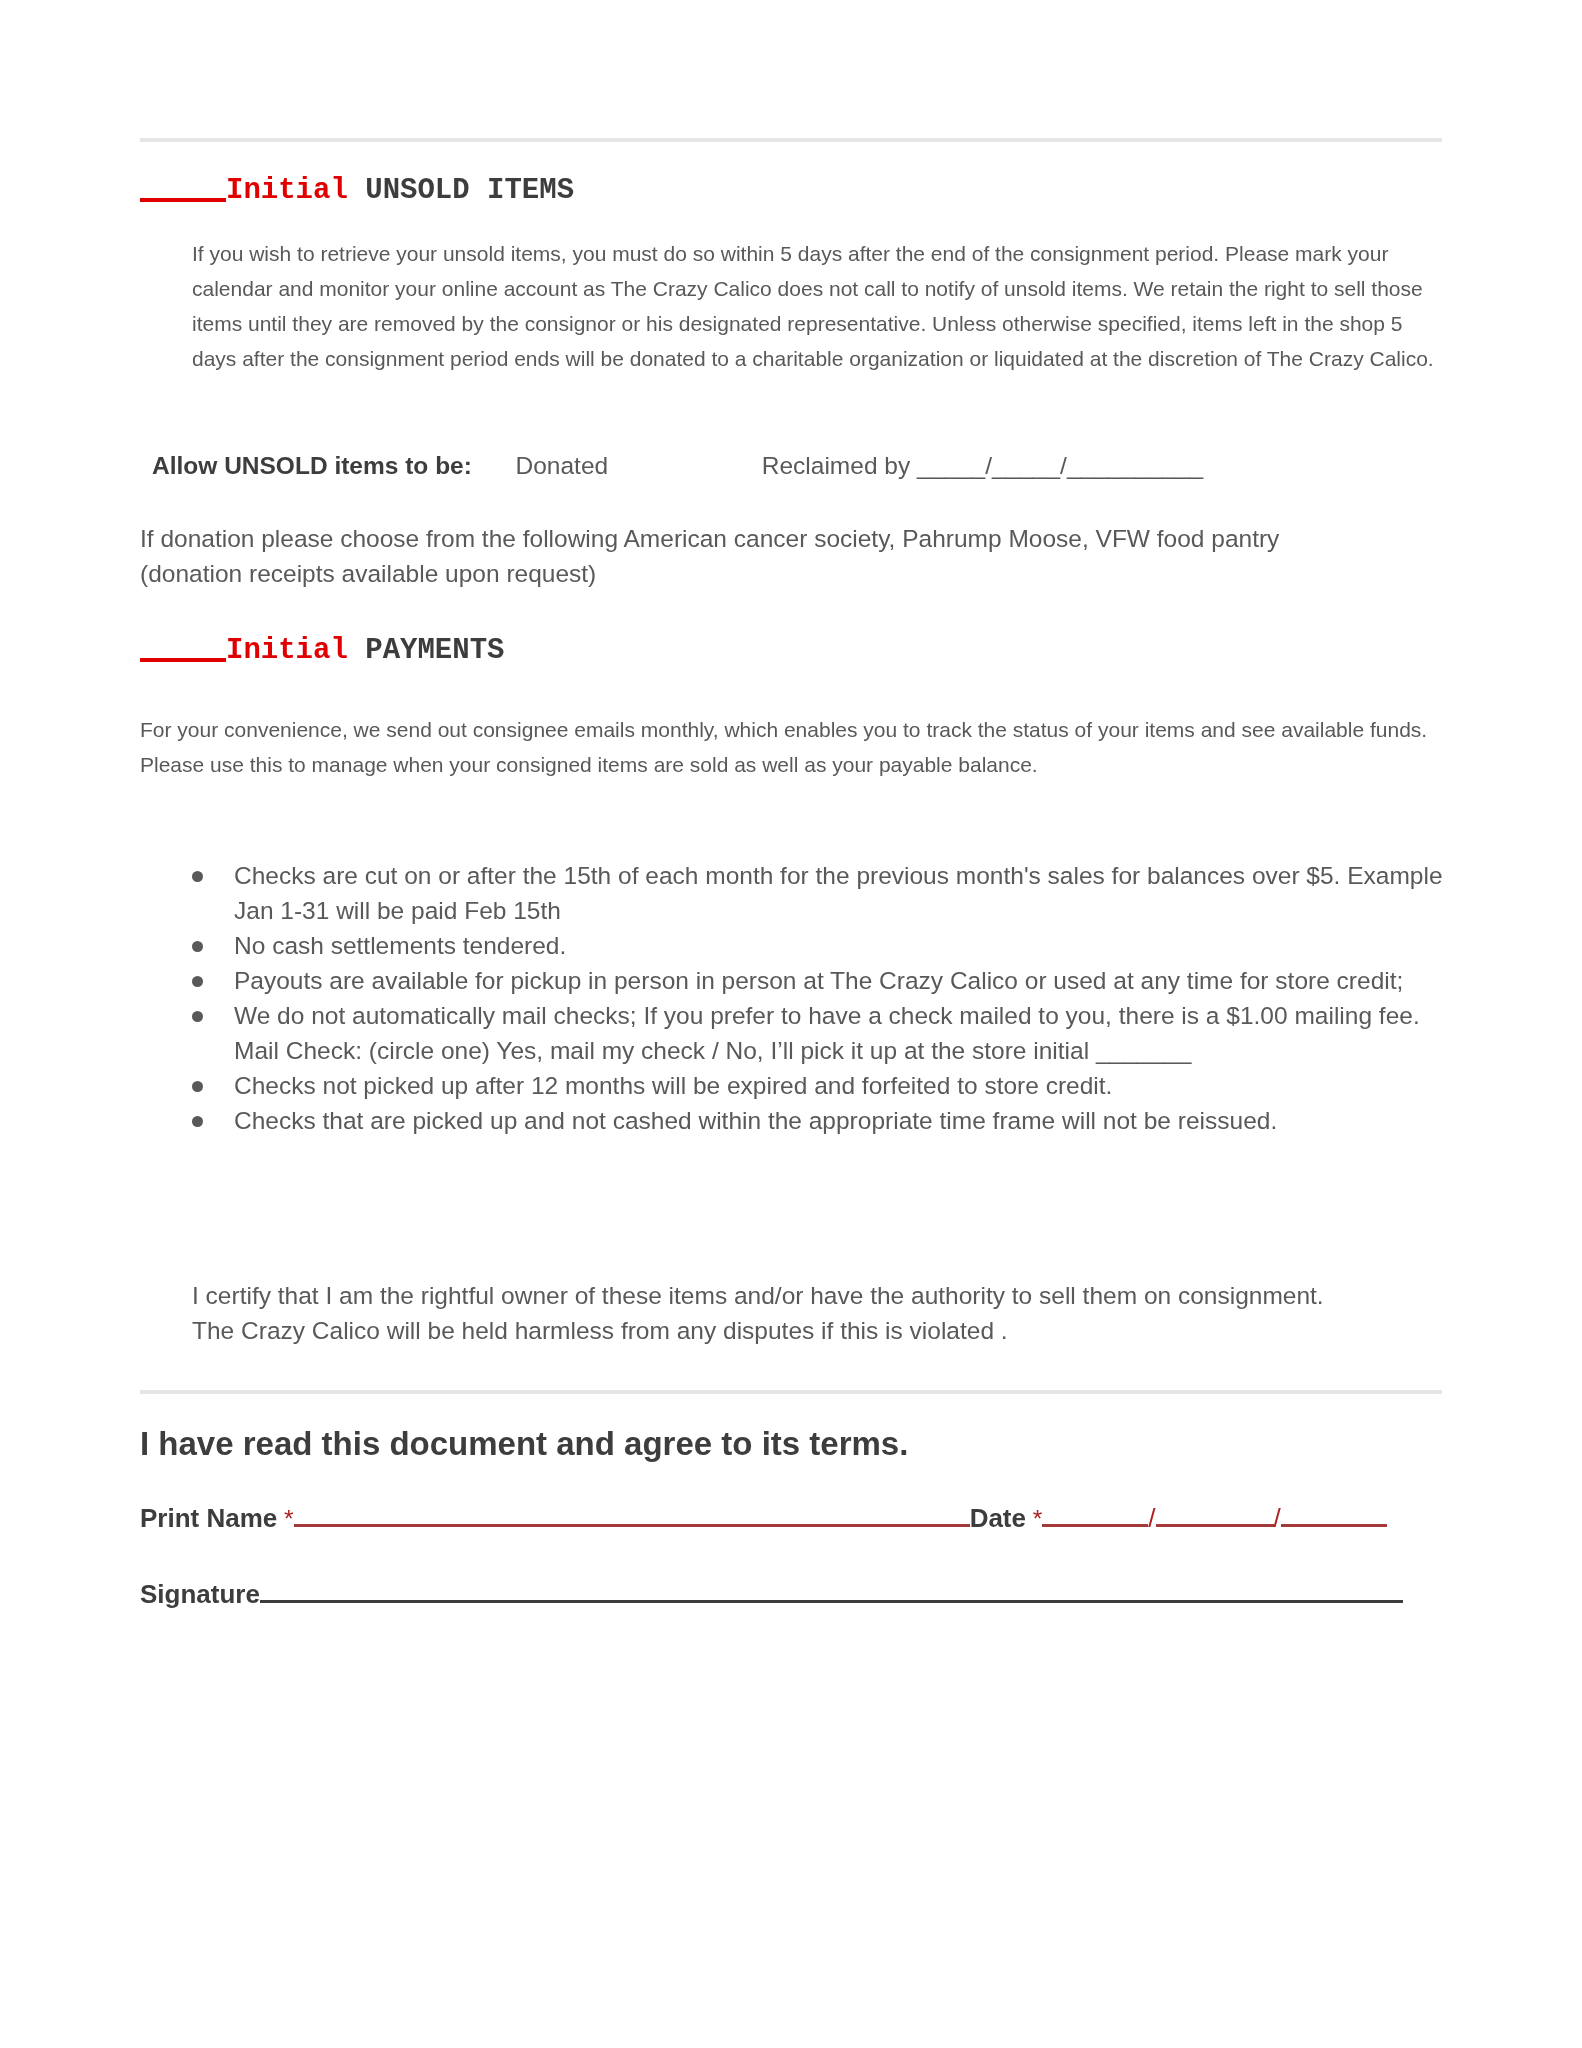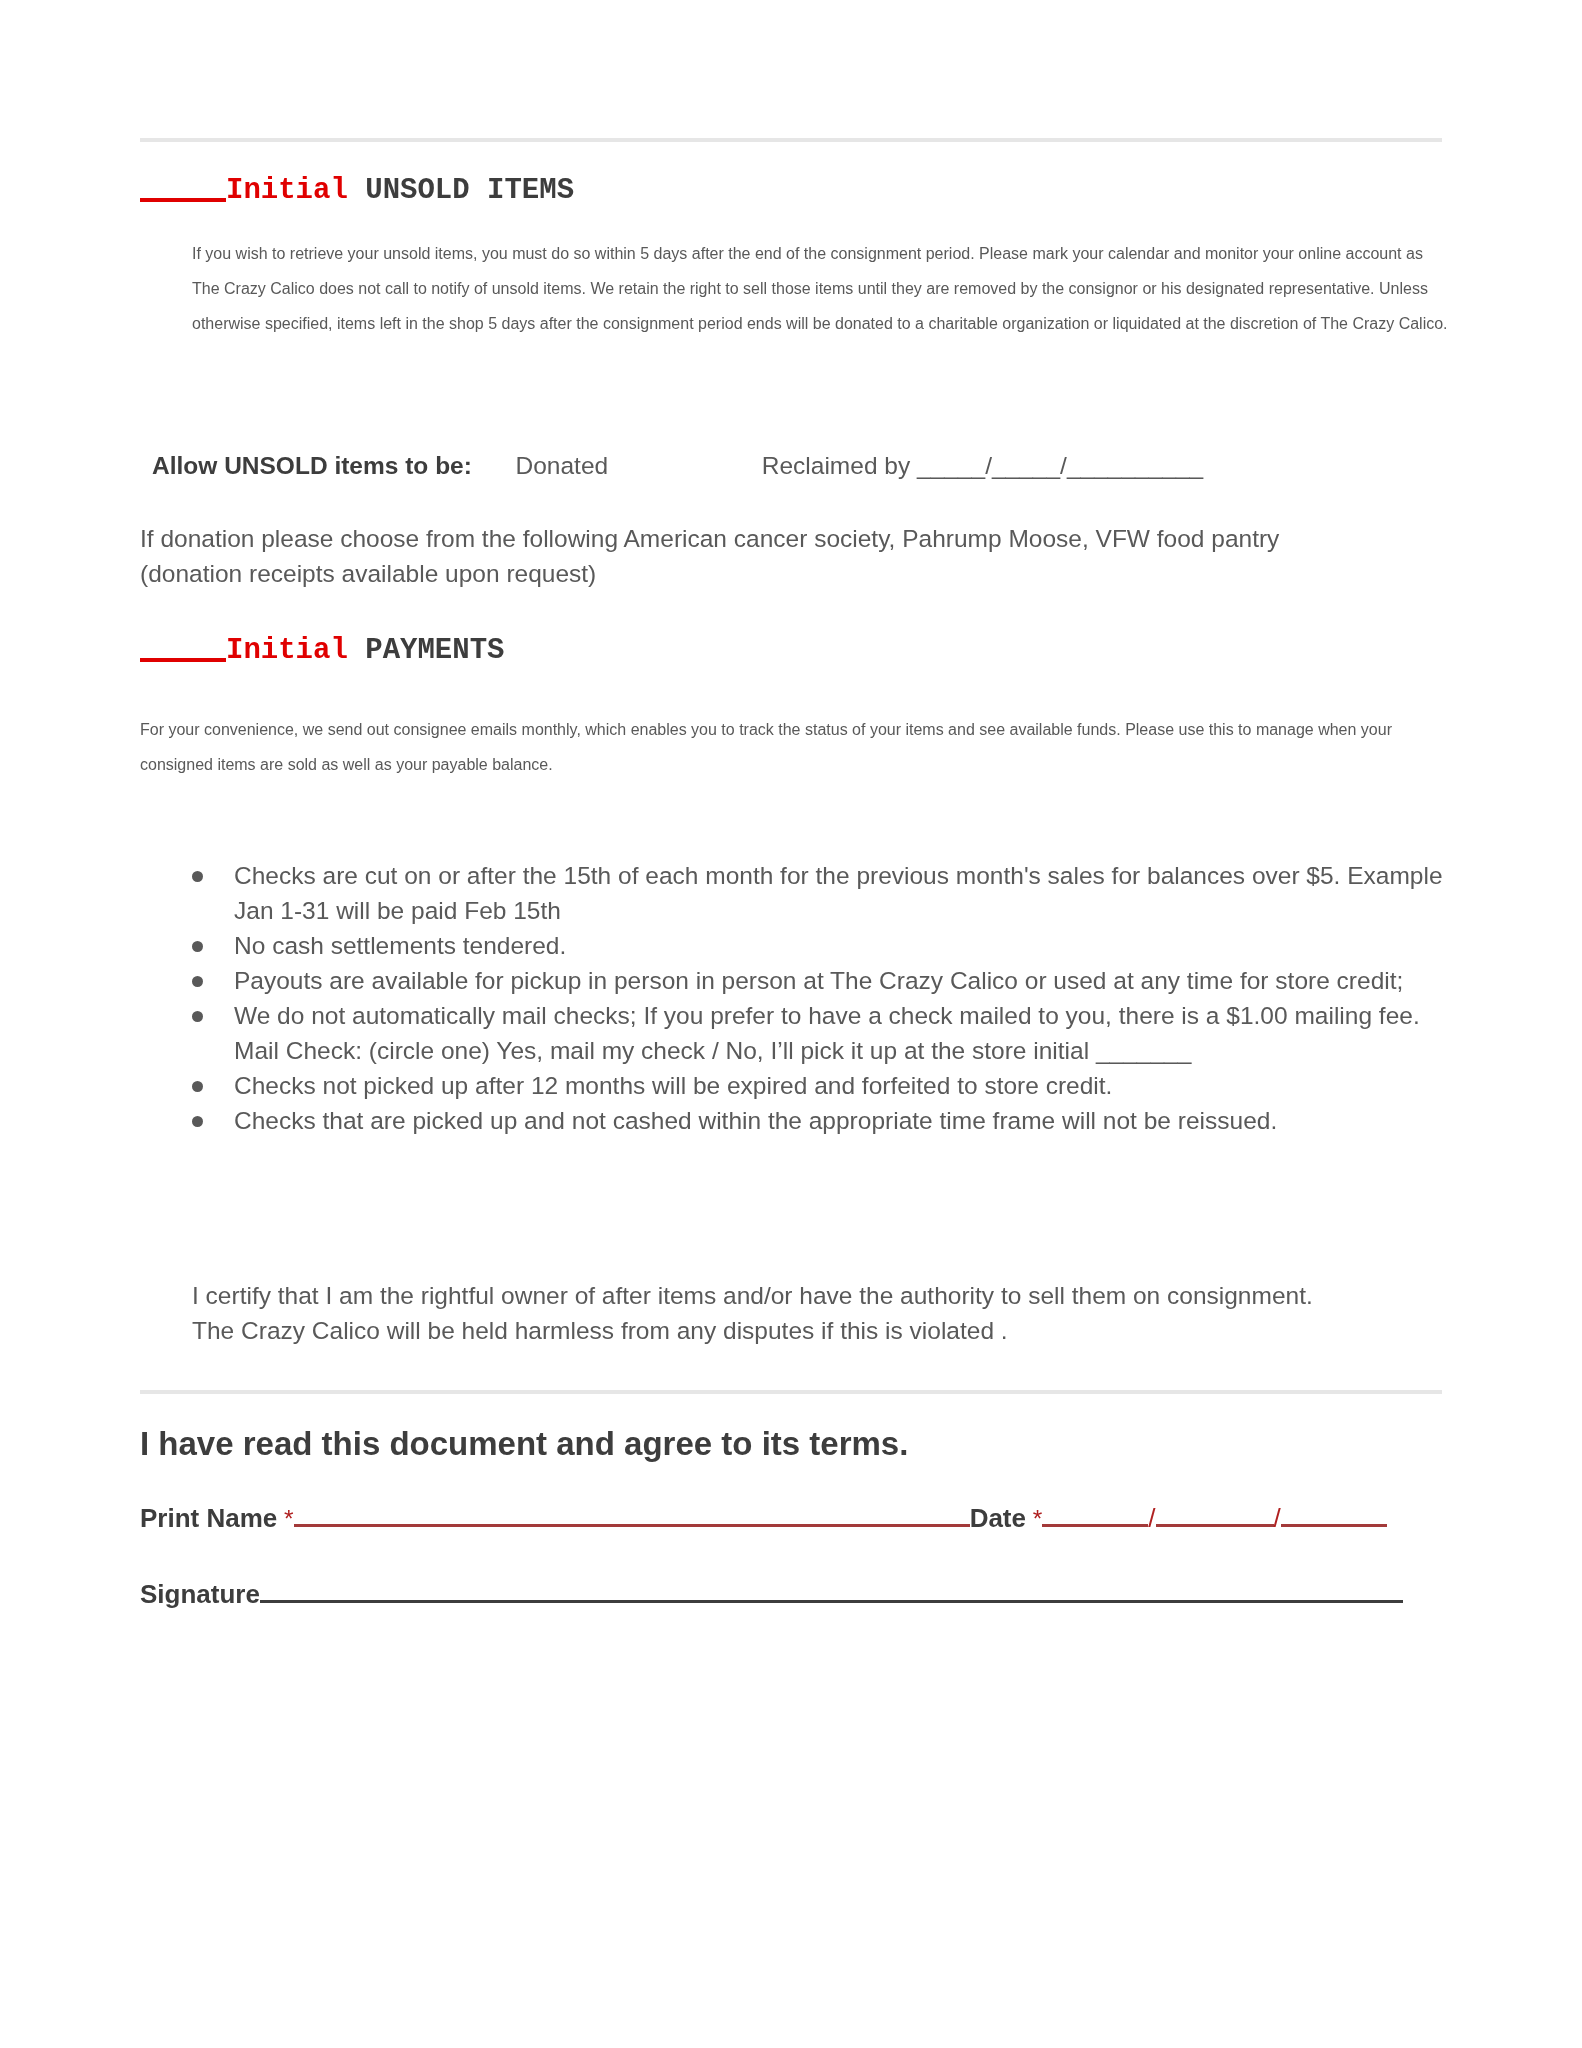--- a/index.html
+++ b/index.html
@@ -5,21 +5,21 @@
     html, body { margin: 0; padding: 0; background: #ffffff; }
     body {
       width: 1582px; height: 2048px; position: relative; overflow: hidden;
       font-family: "Liberation Sans", sans-serif; color: #595959;
     }
     .page { position: absolute; left: 140px; top: 0; width: 1300px; }
     .rule { position: absolute; left: 0; width: 1302px; height: 4px; background: #e6e6e6; }
     .heading { position: absolute; left: 0; font-size: 29px; font-weight: bold; color: #3d3d3d; white-space: nowrap; font-family: Liberation Mono, monospace; }
     .heading .blank { display: inline-block; width: 86px; border-bottom: 4px solid #e00000; height: 26px; vertical-align: baseline; margin-bottom: -4px; }
     .heading .initial { color: #e00000; }
-    .para { position: absolute; font-size: 16px; line-height: 35px; color: #595959; }
+    .para { position: absolute; font-size: 21px; line-height: 35px; color: #595959; }
     .indent { left: 52px; width: 1260px; }
     .full { left: 0; width: 1310px; }
     .row { position: absolute; left: 0; font-size: 24.5px; color: #595959; white-space: nowrap; }
     .row b { color: #3d3d3d; }
     .list { position: absolute; left: 52px; top: 858px; width: 1260px; margin: 0; padding: 0; list-style: none; font-size: 24.5px; line-height: 35px; }
     .list li { position: relative; padding-left: 42px; }
     .list li .dot { position: absolute; left: 0; top: 13px; width: 11px; height: 11px; border-radius: 50%; background: #595959; }
     .agree { position: absolute; left: 0; top: 1425px; font-size: 33px; font-weight: bold; color: #3d3d3d; white-space: nowrap; text-align: center; }
     .field-label { font-weight: bold; color: #3d3d3d; font-size: 26px; }
     .req { color: #b02020; }
@@ -61,21 +61,21 @@
 
   <ul class="list">
     <li><span class="dot"></span><span>Checks are cut on or after the 15th of each month for the previous month's sales for balances over $5. Example Jan 1-31 will be paid Feb 15th</span></li>
     <li><span class="dot"></span><span>No cash settlements tendered.</span></li>
     <li><span class="dot"></span><span>Payouts are available for pickup in person in person at The Crazy Calico or used at any time for store credit;</span></li>
     <li><span class="dot"></span><span>We do not automatically mail checks; If you prefer to have a check mailed to you, there is a $1.00 mailing fee. Mail Check:   (circle one)  Yes, mail my check / No, I’ll pick it up at the store  initial _______</span></li>
     <li><span class="dot"></span><span>Checks not picked up after 12 months will be expired and forfeited to store credit.</span></li>
     <li><span class="dot"></span><span>Checks that are picked up and not cashed within the appropriate time frame will not be reissued.</span></li>
   </ul>
 
-  <div class="row" style="top:1282px;left:52px;">I certify that I am the rightful owner of after items and/or have the authority to sell them on consignment.</div>
+  <div class="row" style="top:1282px;left:52px;">I certify that I am the rightful owner of these items and/or have the authority to sell them on consignment.</div>
   <div class="row" style="top:1317px;left:52px;">The Crazy Calico will be held harmless from any disputes if this is violated .</div>
 
   <div class="rule" style="top:1390px;"></div>
 
   <div class="agree">I have read this document and agree to its terms.</div>
 
   <div class="row" style="top:1502px;">
     <span class="field-label">Print  Name</span>
     <span class="req">*</span><span class="line-red" style="width:676px;"></span><span class="field-label">Date</span>
     <span class="req">*</span><span class="line-red" style="width:106px;"></span><span class="slash">/</span><span class="line-red" style="width:118px;"></span><span class="slash">/</span><span class="line-red" style="width:106px;"></span>

